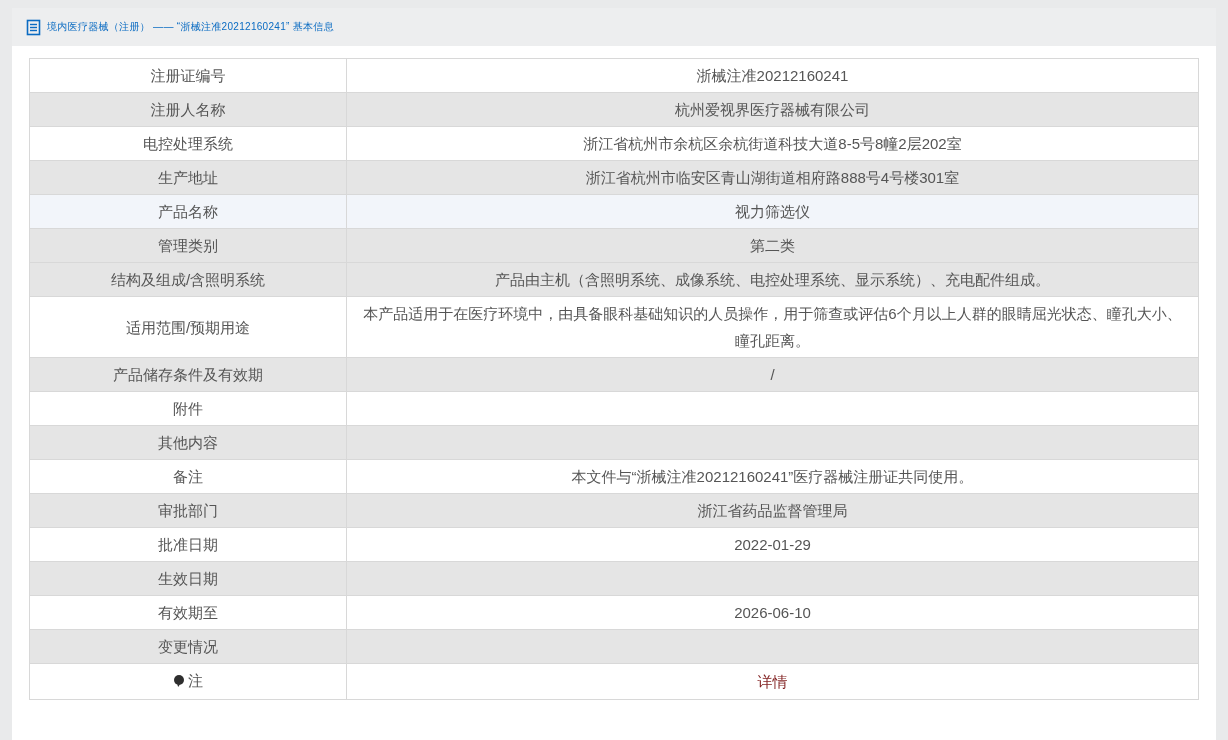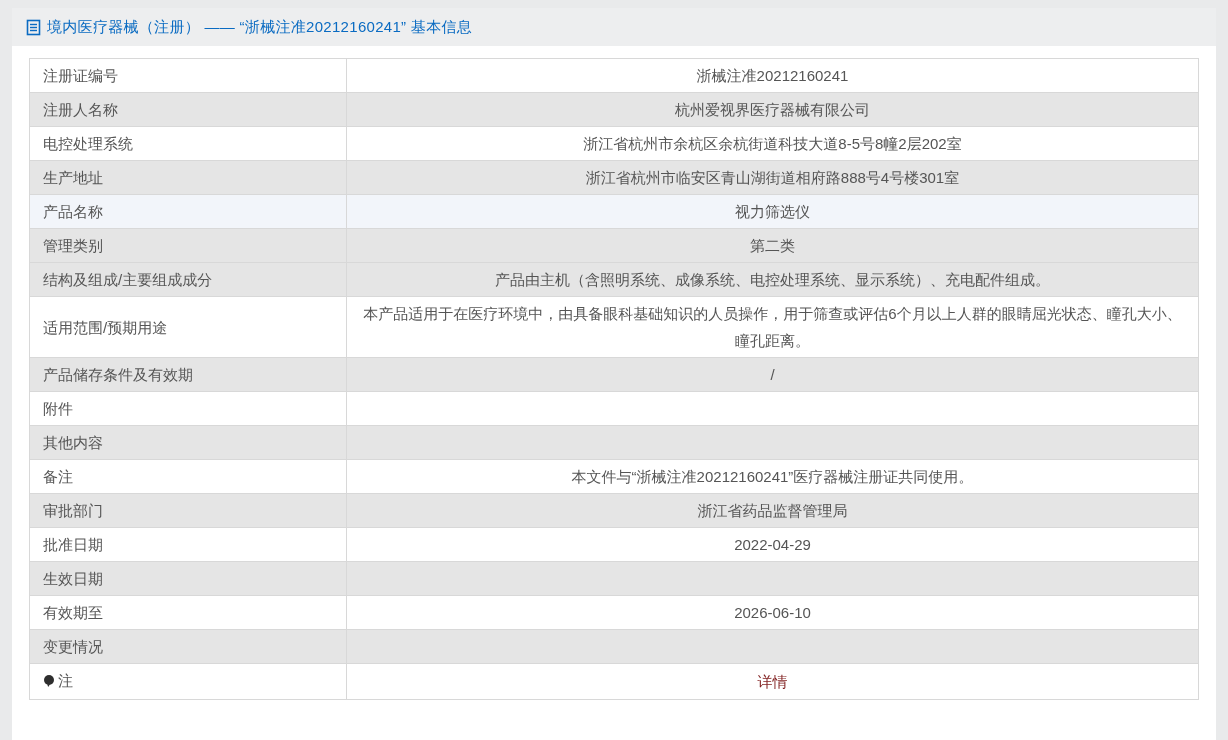--- a/index.html
+++ b/index.html
@@ -24,21 +24,21 @@
     align-items: center;
     padding: 0 14px;
   }
   .doc-icon {
     display: inline-flex;
     margin-right: 6px;
     flex: 0 0 auto;
   }
   .page-title {
     color: #0a6bc2;
-    font-size: 15px;
+    font-size: 10px;
     letter-spacing: 0.3px;
     white-space: nowrap;
   }
   .table-wrap {
     padding: 12px 17px 0 17px;
   }
   table.info-table {
     width: 100%;
     border-collapse: collapse;
     table-layout: fixed;
@@ -48,21 +48,21 @@
   }
   table.info-table td {
     border: 1px solid #d8d8d8;
     padding: 3px 13px;
     line-height: 27px;
     vertical-align: middle;
     word-break: break-all;
   }
   td.label-cell {
     width: 290px;
-    text-align: left;
+    text-align: center;
     white-space: nowrap;
   }
   td.value-cell { text-align: center; }
   tr.even-row { background: #e5e5e5; }
   tr.hover-row { background: #f2f5fa; }
   a.detail-link {
     color: #7f1d1d;
     text-decoration: none;
     cursor: pointer;
   }
@@ -109,21 +109,21 @@
           </tr>
           <tr class="hover-row">
             <td class="label-cell">产品名称</td>
             <td class="value-cell">视力筛选仪</td>
           </tr>
           <tr class="even-row">
             <td class="label-cell">管理类别</td>
             <td class="value-cell">第二类</td>
           </tr>
           <tr class="even-row">
-            <td class="label-cell">结构及组成/主要组成成分</td>
+            <td class="label-cell">结构及组成/含照明系统</td>
             <td class="value-cell">产品由主机（含照明系统、成像系统、电控处理系统、显示系统）、充电配件组成。</td>
           </tr>
           <tr>
             <td class="label-cell">适用范围/预期用途</td>
             <td class="value-cell">本产品适用于在医疗环境中，由具备眼科基础知识的人员操作，用于筛查或评估6个月以上人群的眼睛屈光状态、瞳孔大小、瞳孔距离。</td>
           </tr>
           <tr class="even-row">
             <td class="label-cell">产品储存条件及有效期</td>
             <td class="value-cell">/</td>
           </tr>
@@ -138,21 +138,21 @@
           <tr>
             <td class="label-cell">备注</td>
             <td class="value-cell">本文件与“浙械注准20212160241”医疗器械注册证共同使用。</td>
           </tr>
           <tr class="even-row">
             <td class="label-cell">审批部门</td>
             <td class="value-cell">浙江省药品监督管理局</td>
           </tr>
           <tr>
             <td class="label-cell">批准日期</td>
-            <td class="value-cell">2022-04-29</td>
+            <td class="value-cell">2022-01-29</td>
           </tr>
           <tr class="even-row">
             <td class="label-cell">生效日期</td>
             <td class="value-cell"></td>
           </tr>
           <tr>
             <td class="label-cell">有效期至</td>
             <td class="value-cell">2026-06-10</td>
           </tr>
           <tr class="even-row">

